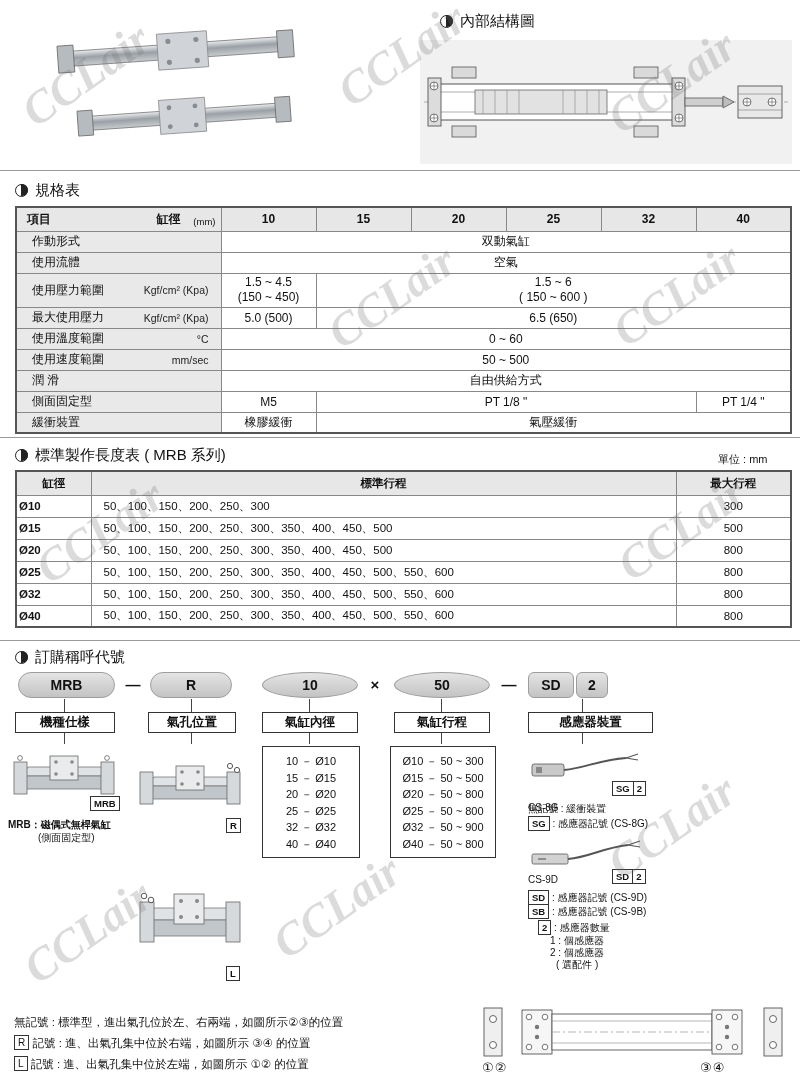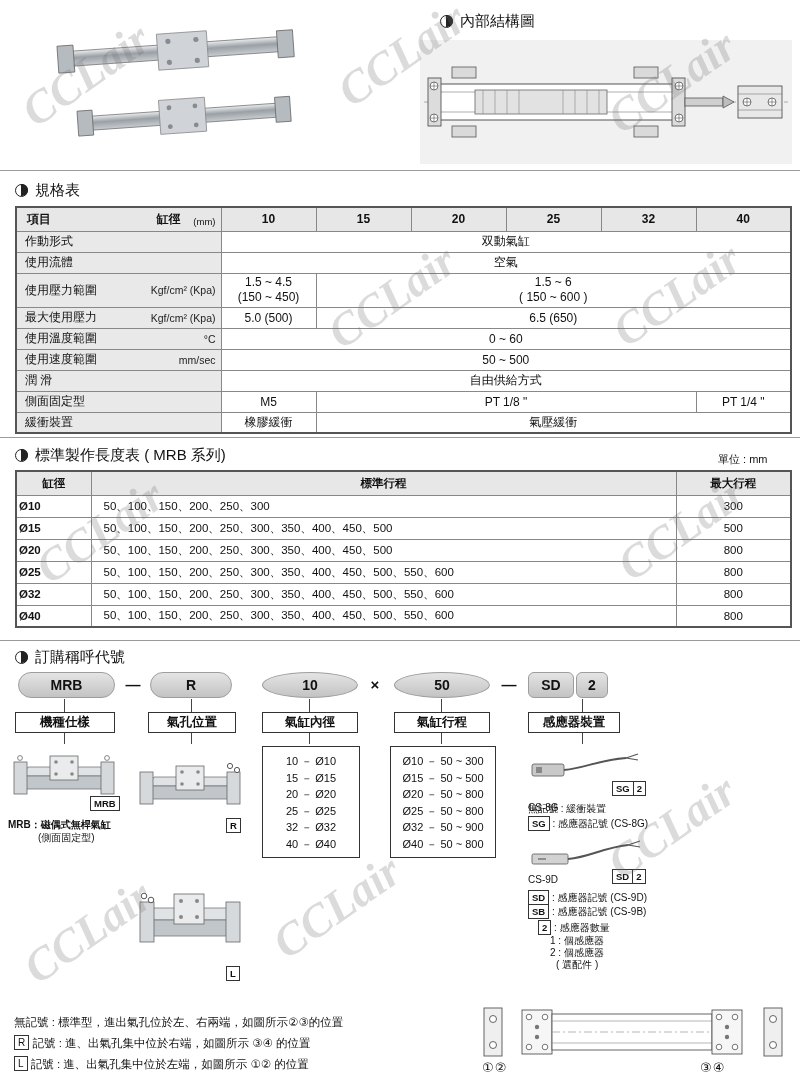--- a/index.html
+++ b/index.html
@@ -17,21 +17,21 @@
   .divider { position:absolute; left:0; width:800px; border-top:1.5px solid #9a9a9a; }
   .sec-title { position:absolute; font-size:15px; font-weight:normal; display:flex; align-items:center; }
   .bullet { display:inline-block; width:13px; height:13px; border-radius:50%; border:1.5px solid #222;
     position:relative; margin-right:7px; background:#fff; }
   .bullet::after { content:""; position:absolute; right:-1px; top:-1px; width:7px; height:12px;
     background:#222; border-radius:0 12px 12px 0; }
 
   
   table { border-collapse:collapse; table-layout:fixed; }
   .spec-table { width:775px; font-size:12px; border:2px solid #555; }
-  .spec-table td { border:1px solid #888; text-align:center; padding:1px 2px; background:#fff; }
+  .spec-table td { border:1px solid #888; text-align:center; padding:1px 9px; background:#fff; }
   .spec-table tr { height:21px; }
   .spec-table tr.hdr { height:24px; }
   .spec-table tr.tall { height:34px; }
   .spec-table tr.hdr td { background:#e7e7e7; font-weight:bold; }
   .spec-table td.lbl { background:#e9e9e9; text-align:left; }
   .lblflex { display:flex; justify-content:space-between; align-items:center; }
   .lblflex .name { padding-left:6px; }
   .lblflex .unit { font-size:10.5px; padding-right:3px; color:#222; }
   td.corner { position:relative; background-color:#e7e7e7;
     background-image:linear-gradient(to bottom right, transparent 49.3%, #888 49.3%, #888 50.7%, transparent 50.7%); }
@@ -362,21 +362,21 @@
   <div class="vline" style="left:64px;top:33px;height:13px"></div>
   <div class="vline" style="left:191px;top:33px;height:13px"></div>
   <div class="vline" style="left:309px;top:33px;height:13px"></div>
   <div class="vline" style="left:441px;top:33px;height:13px"></div>
   <div class="vline" style="left:582px;top:33px;height:13px"></div>
 
   <div class="order-label" style="left:15px;top:46px;width:100px">機種仕樣</div>
   <div class="order-label" style="left:148px;top:46px;width:88px">氣孔位置</div>
   <div class="order-label" style="left:262px;top:46px;width:96px">氣缸內徑</div>
   <div class="order-label" style="left:394px;top:46px;width:96px">氣缸行程</div>
-  <div class="order-label" style="left:528px;top:46px;width:92px">感應器裝置</div>
+  <div class="order-label" style="left:528px;top:46px;width:125px">感應器裝置</div>
 
   <div class="vline" style="left:64px;top:67px;height:11px"></div>
   <div class="vline" style="left:191px;top:67px;height:11px"></div>
   <div class="vline" style="left:309px;top:67px;height:11px"></div>
   <div class="vline" style="left:441px;top:67px;height:11px"></div>
   <div class="vline" style="left:582px;top:67px;height:11px"></div>
 
   <svg class="abs" style="left:10px;top:80px" width="108" height="62" viewBox="0 0 108 62">
     <polygon points="12,30 96,30 102,21 18,21" fill="#e0e3e5" stroke="#777" stroke-width="0.8"></polygon>
     <rect x="12" y="30" width="84" height="13" fill="#c1c6ca" stroke="#777" stroke-width="0.8"></rect>

